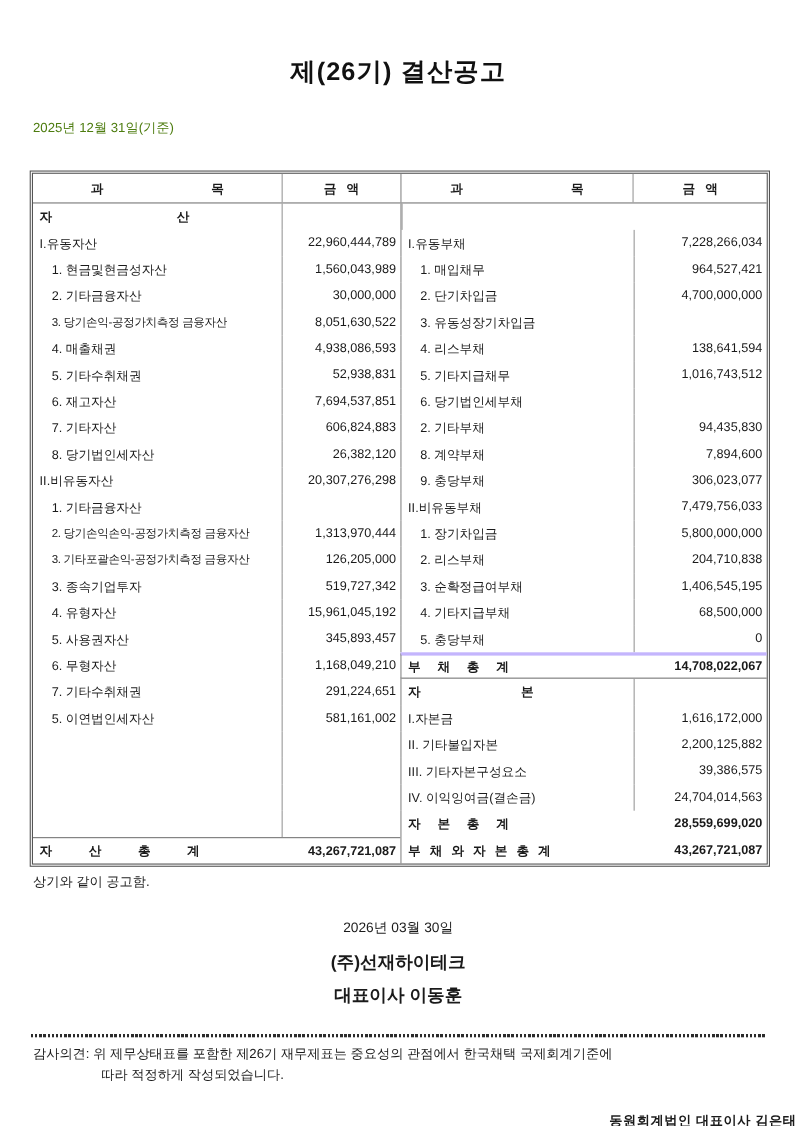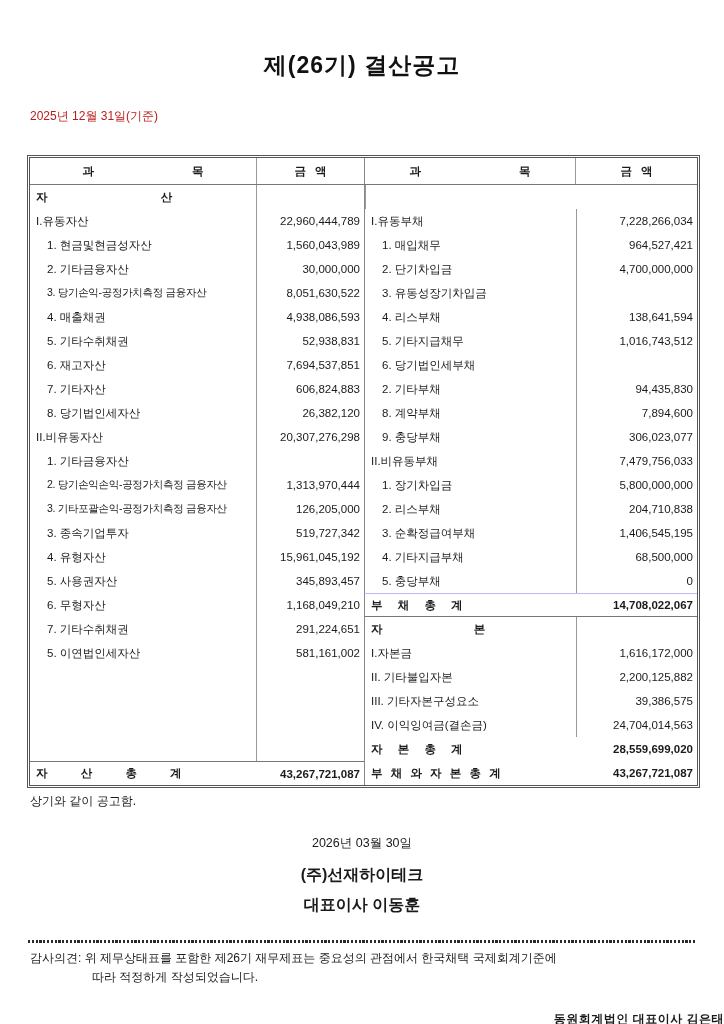--- a/index.html
+++ b/index.html
@@ -8,21 +8,21 @@
     font-family:"Liberation Sans","DejaVu Sans",sans-serif;
     color:#1a1a1a;-webkit-font-smoothing:antialiased;
   }
   .page{position:absolute;inset:0;background:#ffffff;}
 
   
   .doc-title{
     margin-top:50px;text-align:center;font-size:23px;font-weight:bold;
     letter-spacing:1px;color:#111;
   }
-  .base-date{margin:27px 0 7px 30px;font-size:12px;color:#b91c1c;}
+  .base-date{margin:27px 0 7px 30px;font-size:12px;color:#4d7c0f;}
 
   
   .fs-table{
     margin-left:27px;width:667px;border:3px double #555;
     background:#fff;font-size:11.5px;margin-top:30px;
   }
   .thead{display:flex;height:26px;border-bottom:1px solid #777;font-weight:bold;}
   .thead .cell{display:flex;align-items:center;justify-content:center;box-sizing:border-box;}
   .th-item{word-spacing:95px;}
   .th-amt{word-spacing:6px;}
@@ -48,21 +48,21 @@
   .t-sec-asset,.t-sec-debt,.t-sec-capital{font-weight:bold;}
   .t-sec-asset{word-spacing:110px;}
   .t-sec-debt{word-spacing:153px;}
   .t-sec-capital{word-spacing:88px;}
   .t-total-asset,.t-total-debt,.t-total-capital,.t-total-grand{font-weight:bold;}
   .t-total-asset{word-spacing:30px;}
   .t-total-debt{word-spacing:12px;}
   .t-total-capital{word-spacing:12px;}
   .t-total-grand{word-spacing:5px;}
   .half[class*="h-total"] .amount{border-left:none;font-weight:bold;}
-  .h-total-debt{border-top:1px solid #c4b5fd;border-bottom:1px solid #777;}
+  .h-total-debt{border-top:3px solid #c4b5fd;border-bottom:1px solid #777;}
   .h-total-asset{border-top:1px solid #777;}
 
   
   .notice{margin:5px 0 0 30px;font-size:12px;}
   .report-date{margin-top:25px;text-align:center;font-size:12.5px;}
   .company{margin-top:13px;text-align:center;font-size:16px;font-weight:bold;}
   .ceo{margin-top:9px;text-align:center;font-size:16px;font-weight:bold;}
   .dotted-rule{
     margin:24px 28px 0 28px;height:3px;
     background:repeating-linear-gradient(90deg,#2b2b2b 0 2.2px,transparent 2.2px 3.8px);

